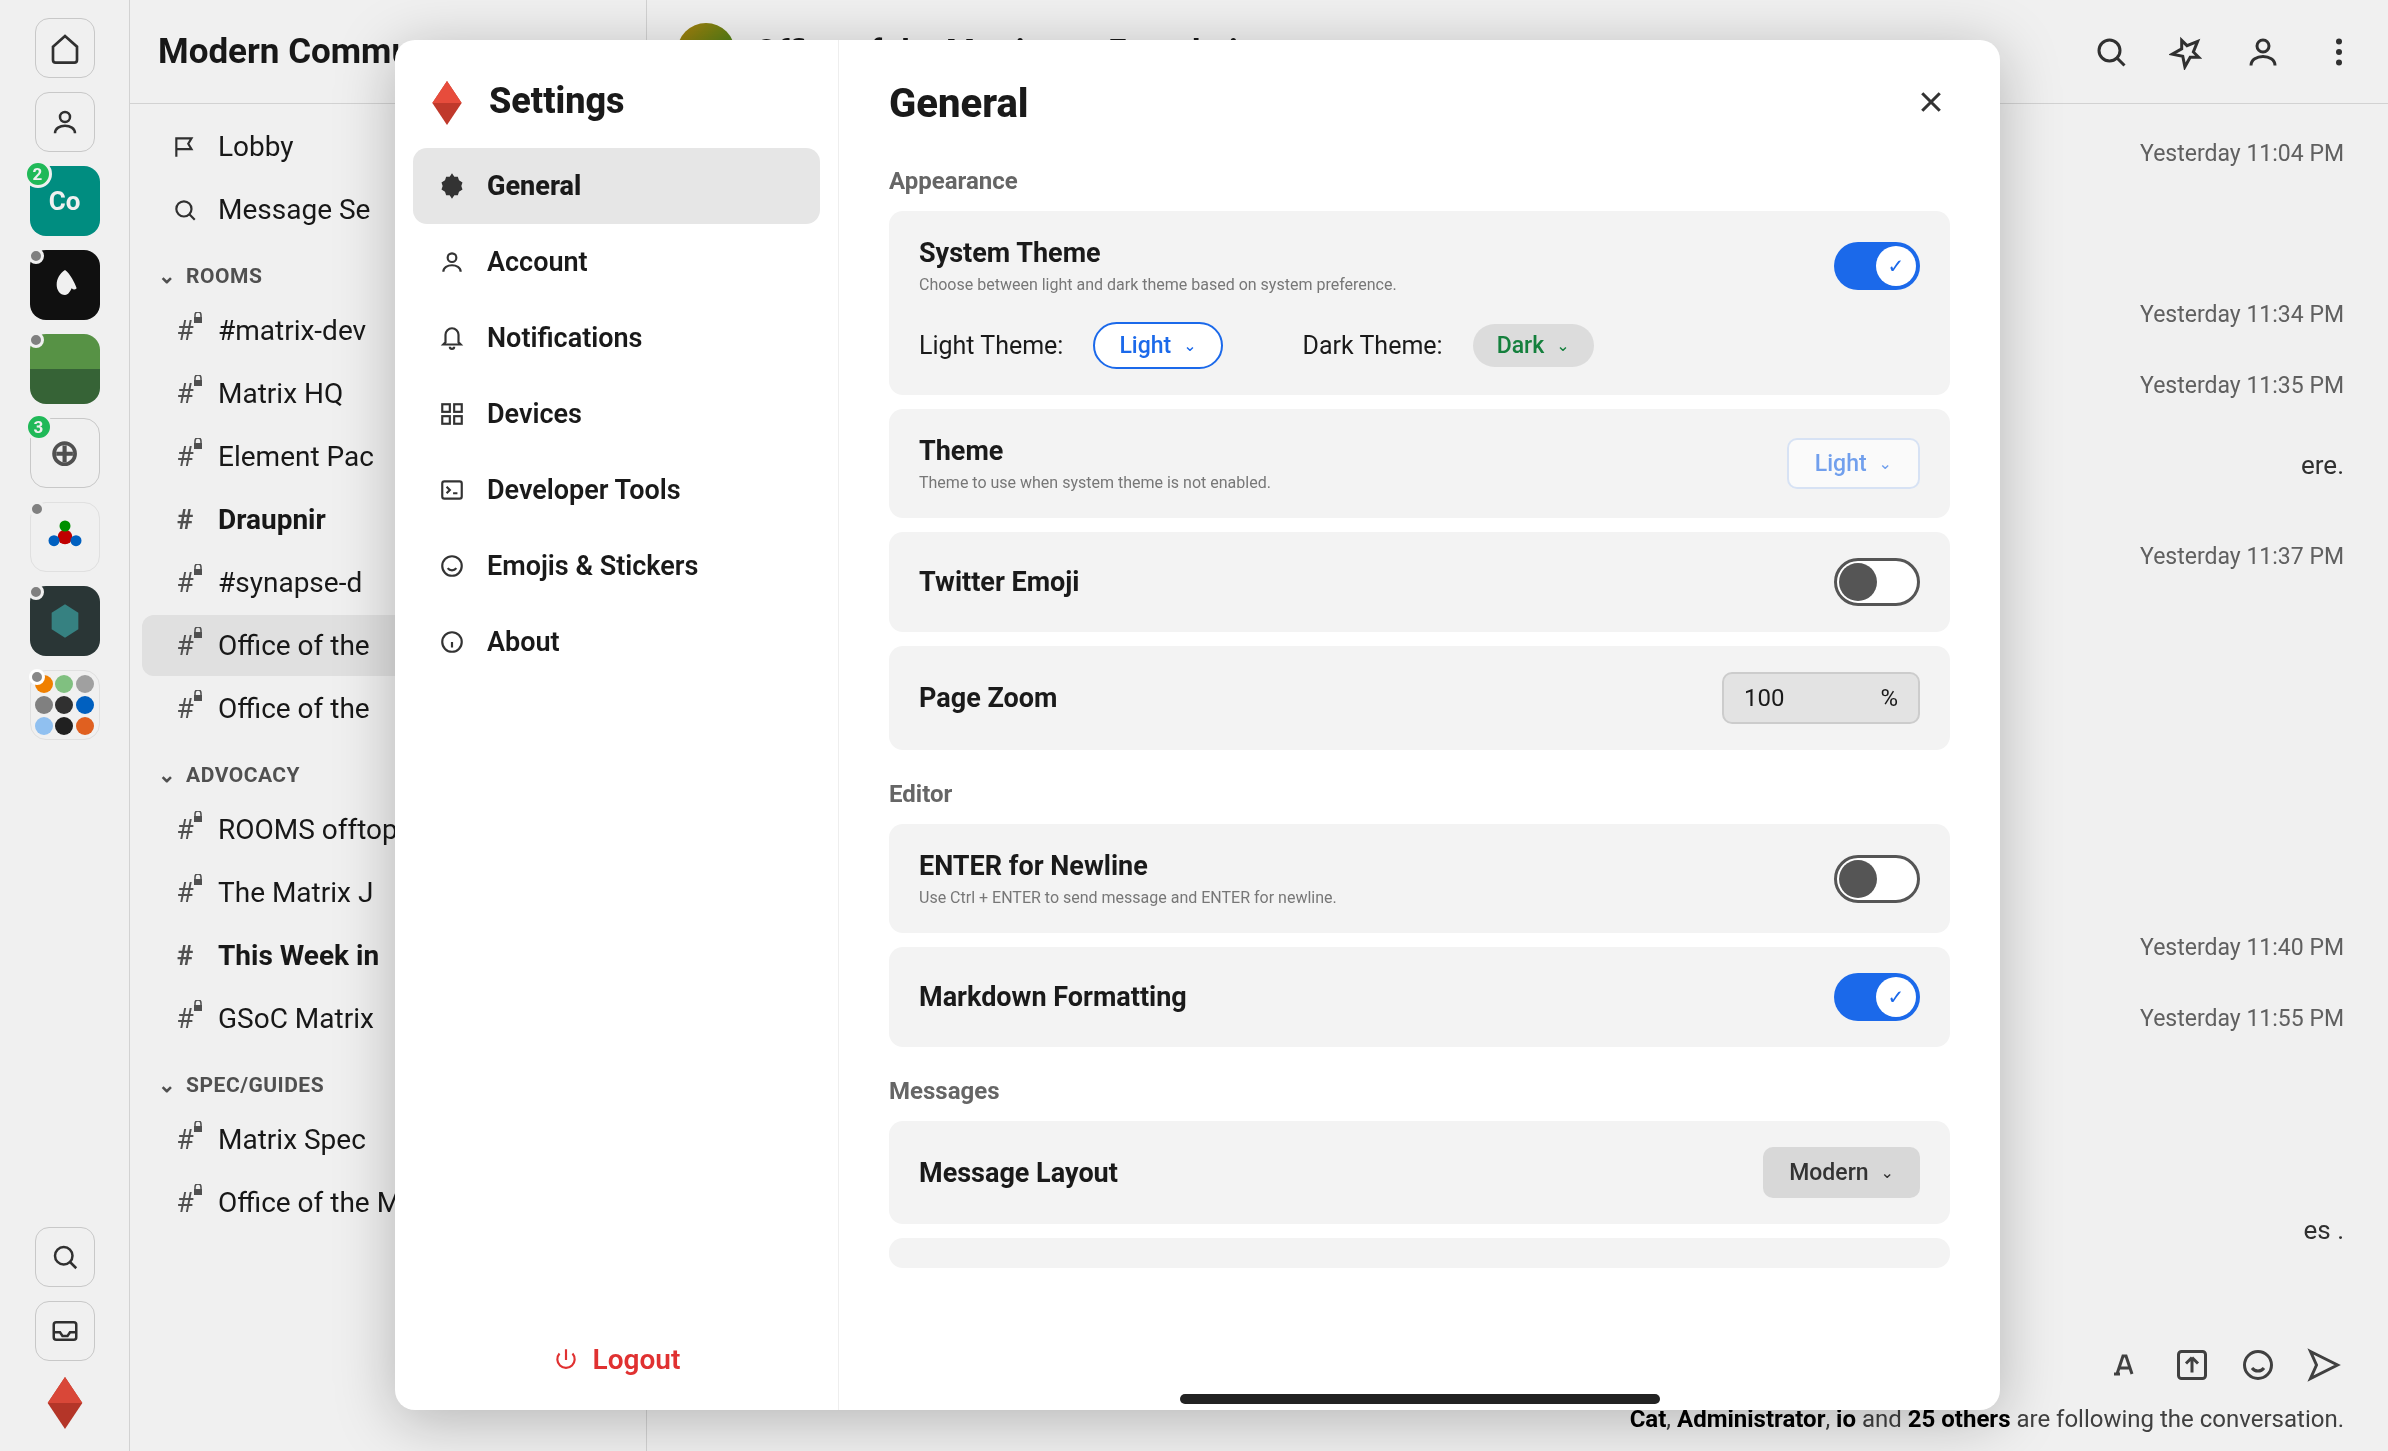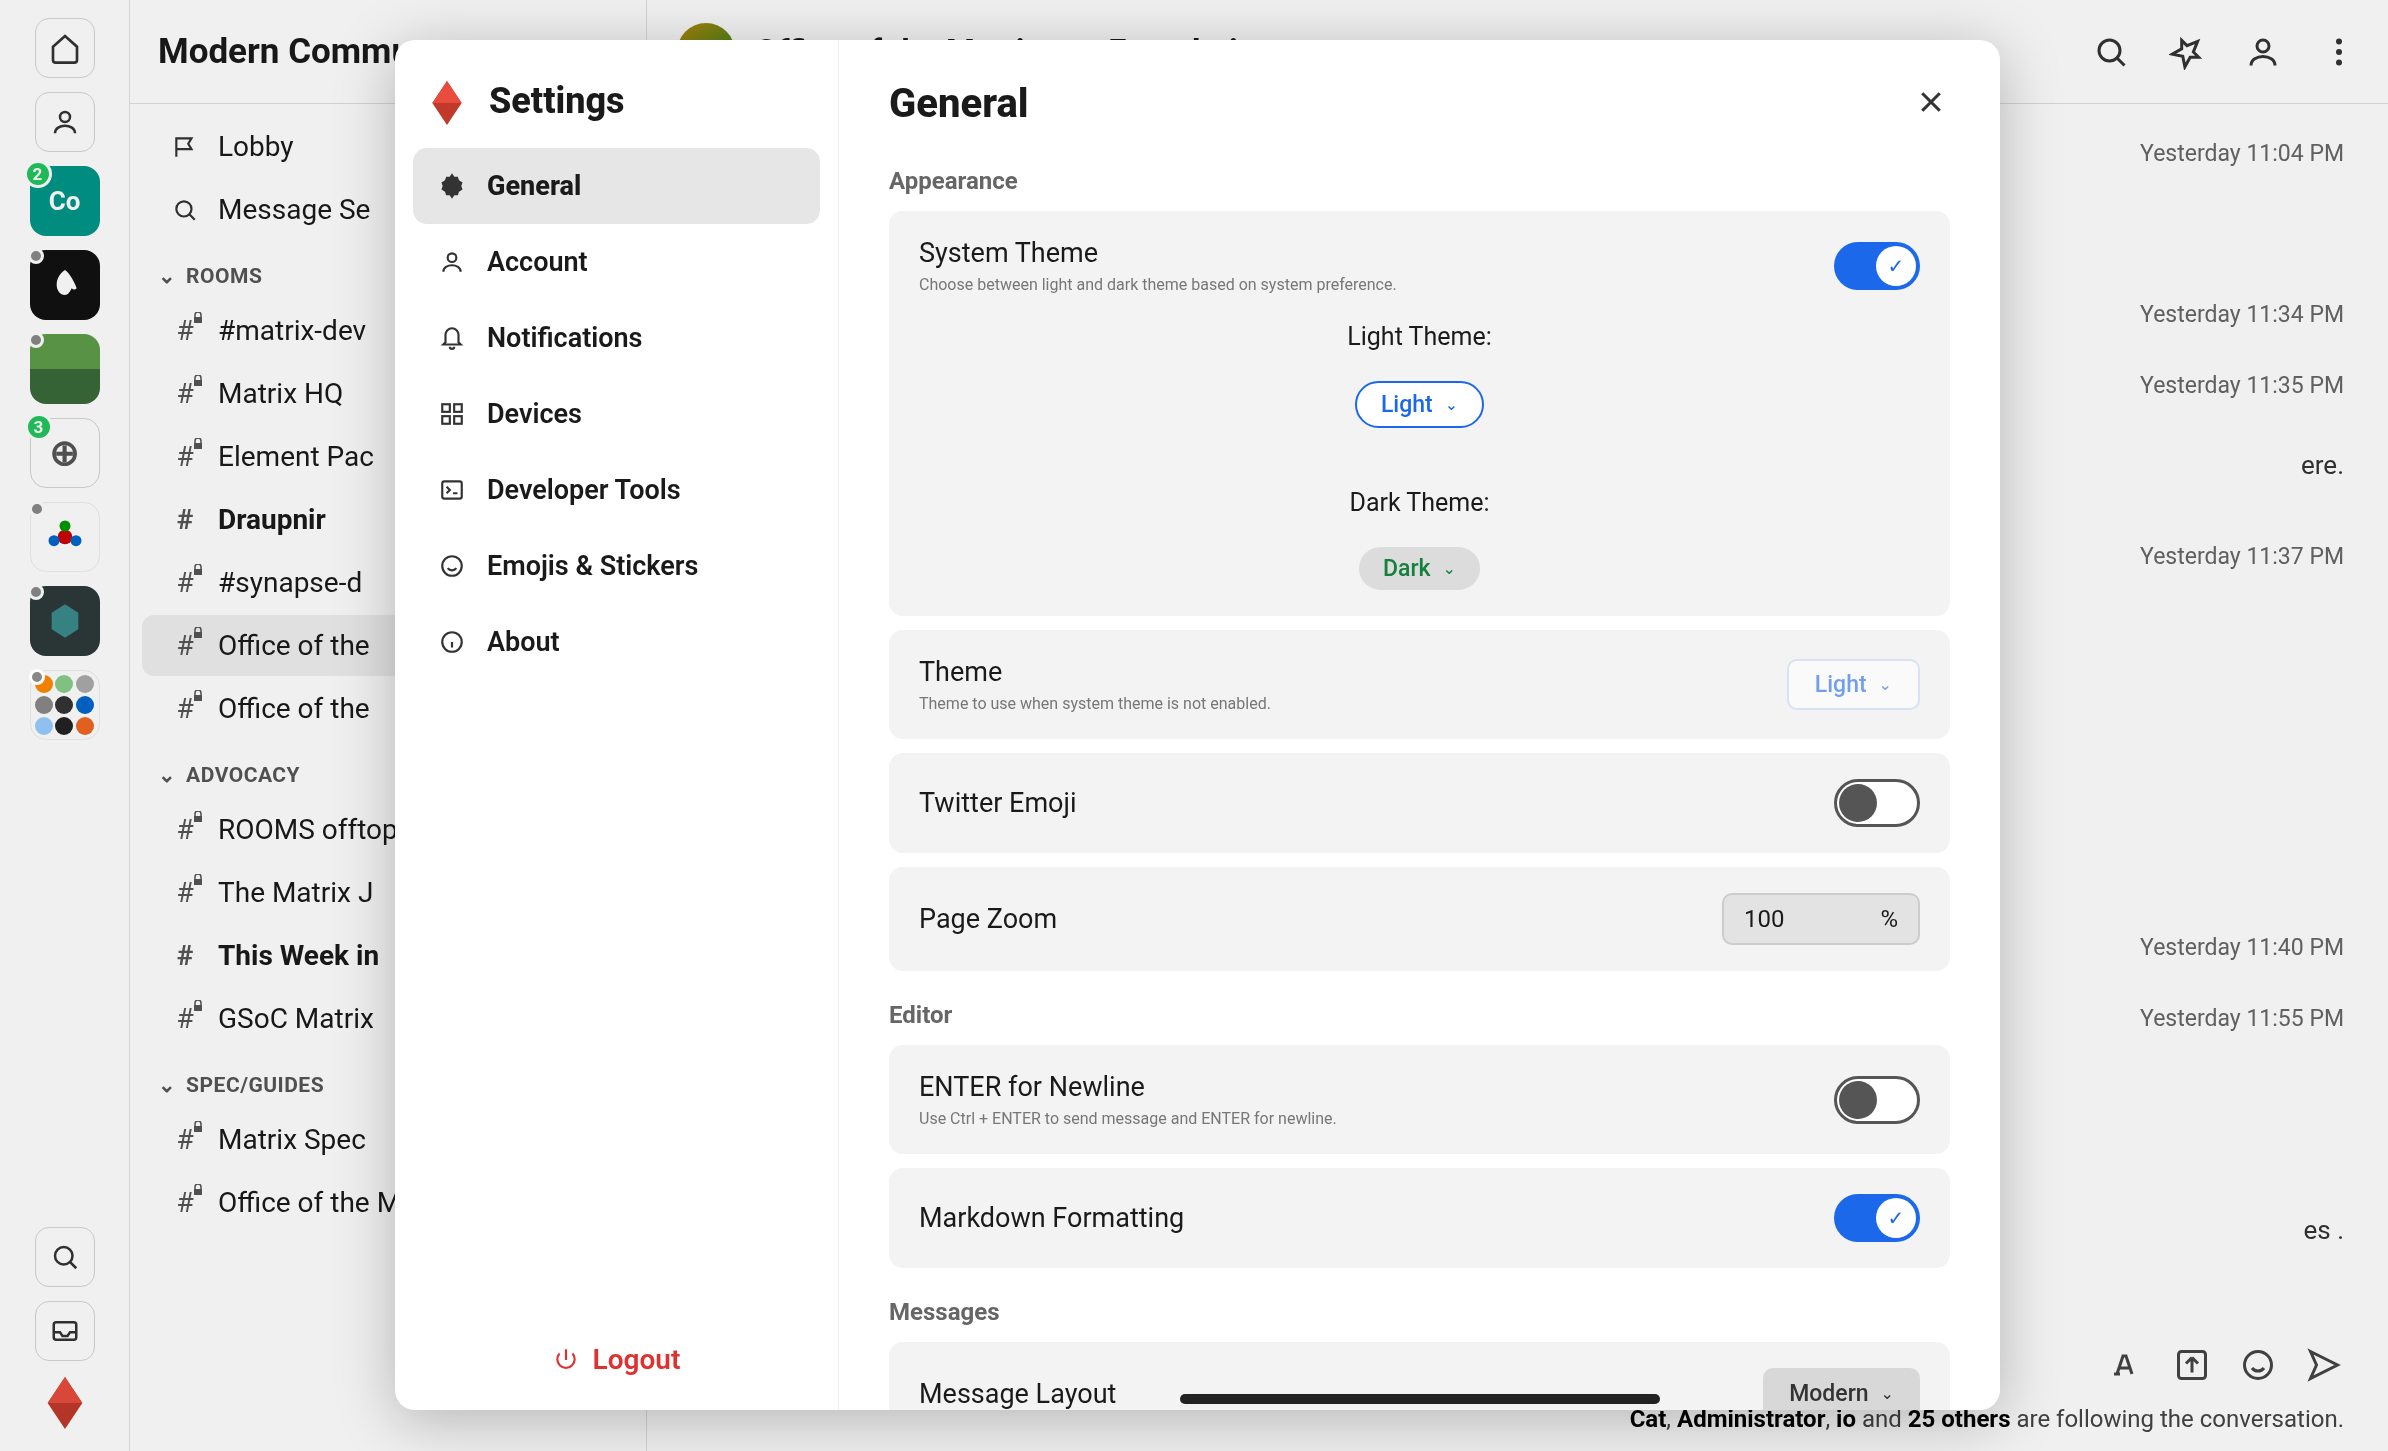--- a/index.html
+++ b/index.html
@@ -242,21 +242,21 @@
       margin: 30px 0 16px;
     }
     .setting-card {
       background: #f3f3f3;
       border-radius: 14px;
       padding: 26px 30px;
       margin-bottom: 14px;
     }
     .setting-row { display: flex; align-items: center; gap: 20px; }
     .setting-text { flex: 1; }
-    .setting-title { font-size: 27px; font-weight: 400; margin-bottom: 6px; }
+    .setting-title { font-size: 27px; font-weight: 700; margin-bottom: 6px; }
     .setting-desc { font-size: 16px; color: #777; }
     
     .toggle {
       width: 86px; height: 48px;
       border-radius: 30px;
       position: relative;
       display: inline-block;
     }
     .toggle.on { background: #1b69ea; }
     .toggle.off { background: #fff; border: 3px solid #555; }
@@ -266,21 +266,20 @@
       background: #fff;
       display: flex; align-items:center; justify-content:center;
     }
     .toggle.on .knob { right: 4px; color: #1b69ea; font-size: 20px; }
     .toggle.off .knob { left: 2px; top: 2px; background: #555; width: 38px; height: 38px; }
     
     .theme-row {
       display: flex; align-items: center; gap: 30px;
       margin-top: 28px;
       font-size: 25px;
-      flex-direction: column;
     }
     .theme-label { font-weight: 400; }
     .pill {
       display: inline-flex; align-items: center; gap: 12px;
       padding: 8px 24px;
       border-radius: 30px;
       font-size: 23px;
       font-weight: 500;
     }
     .pill.light { border: 2px solid #1b69ea; color: #1b69ea; background: #fff; }

